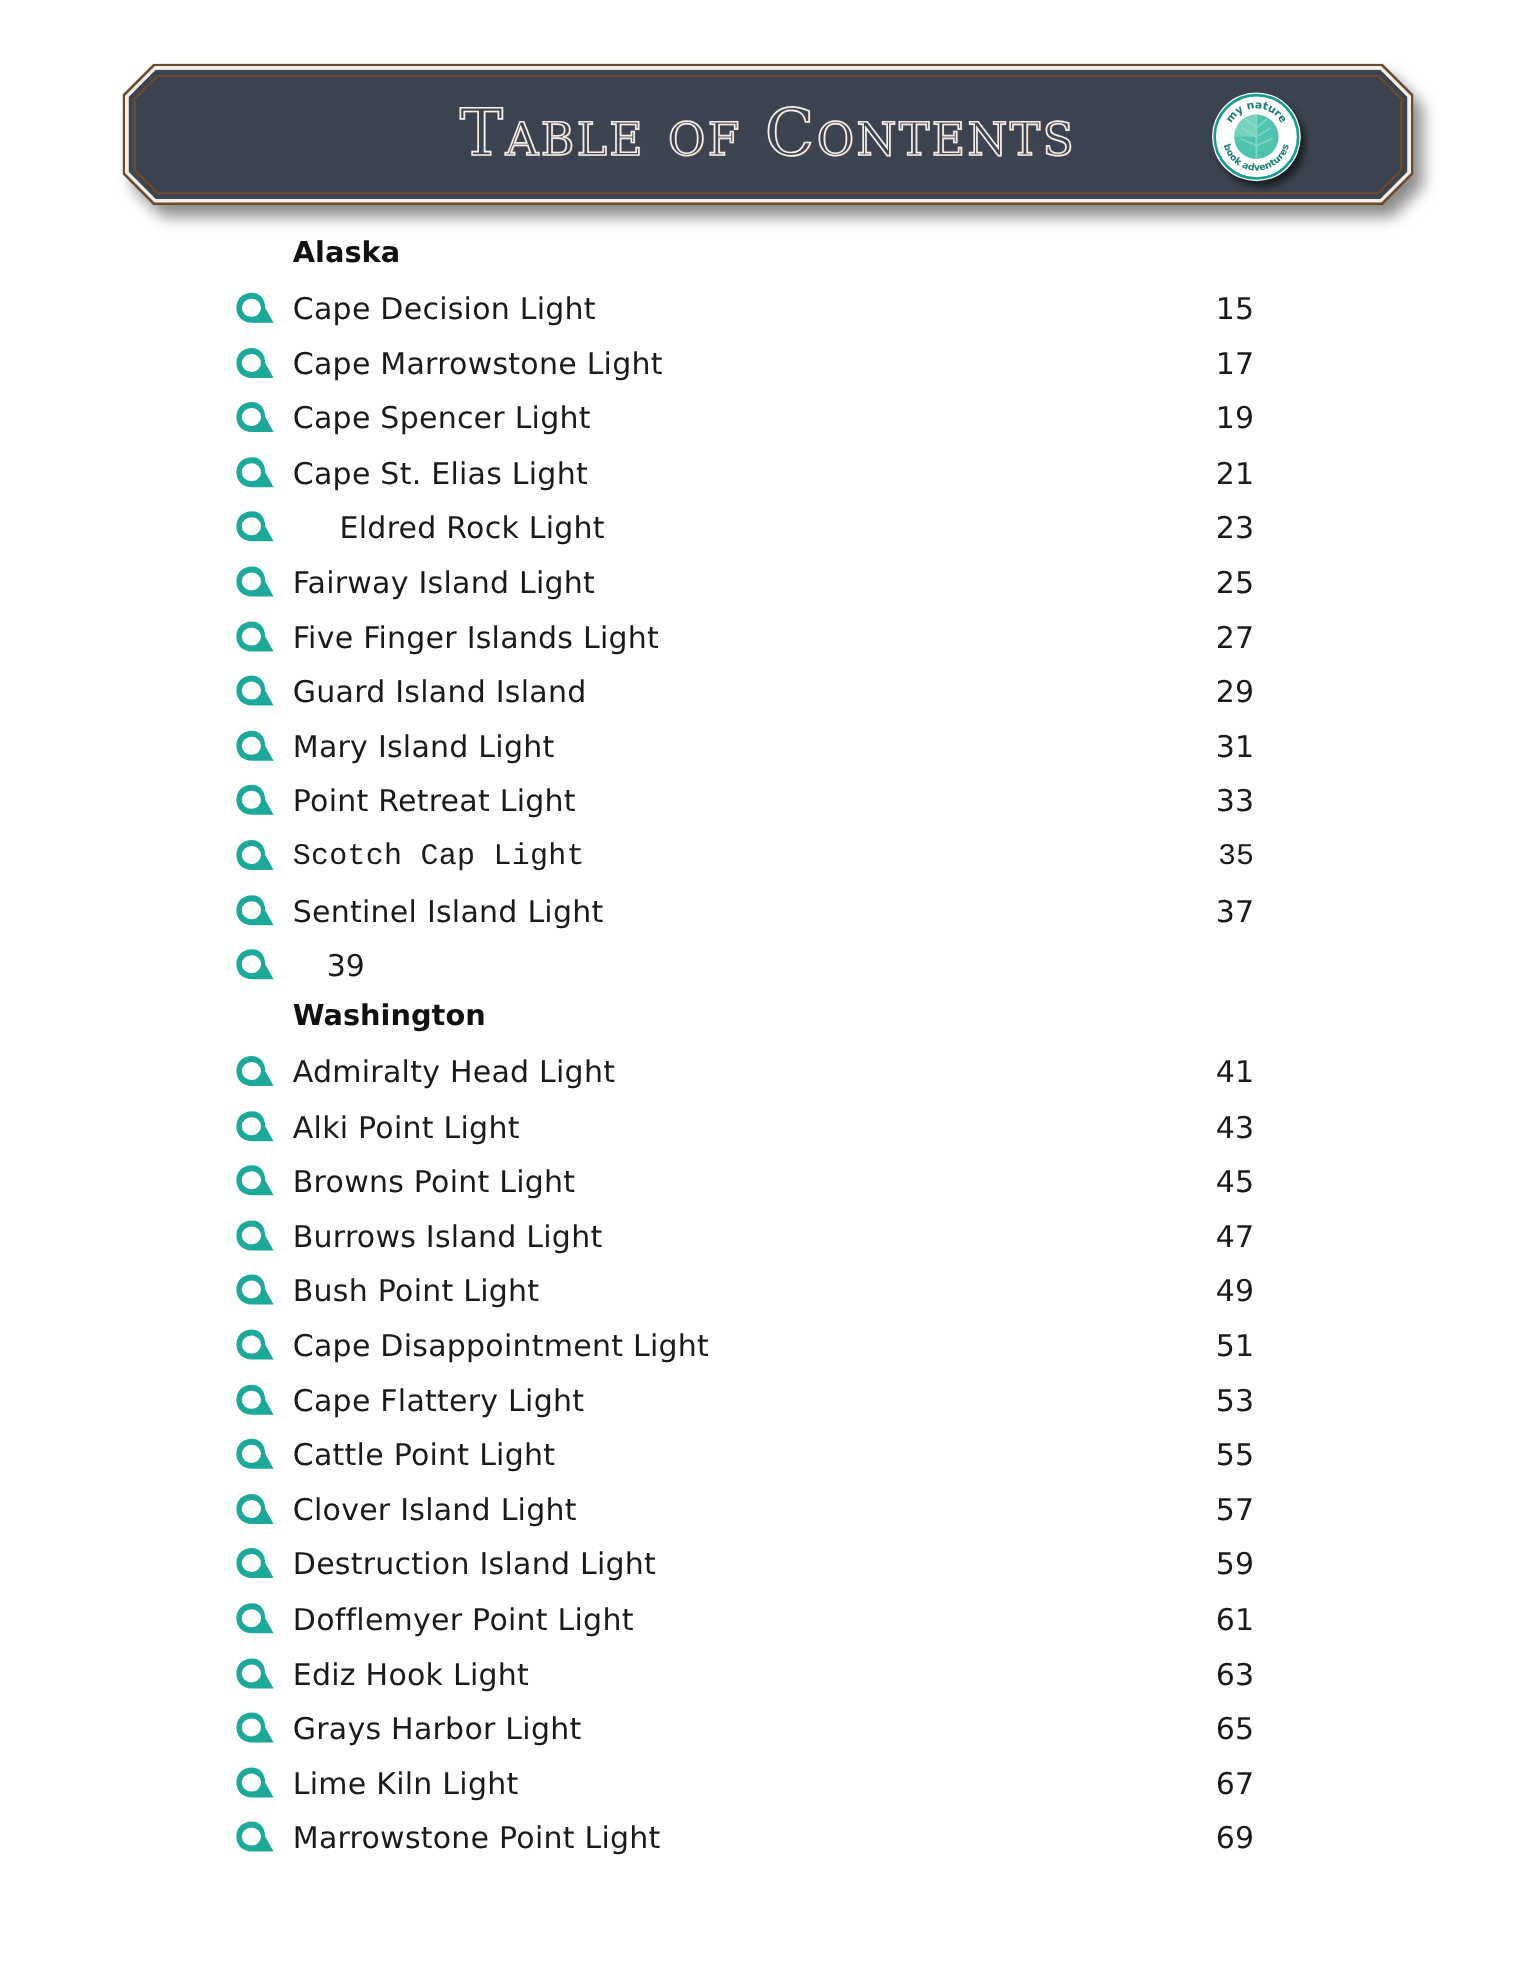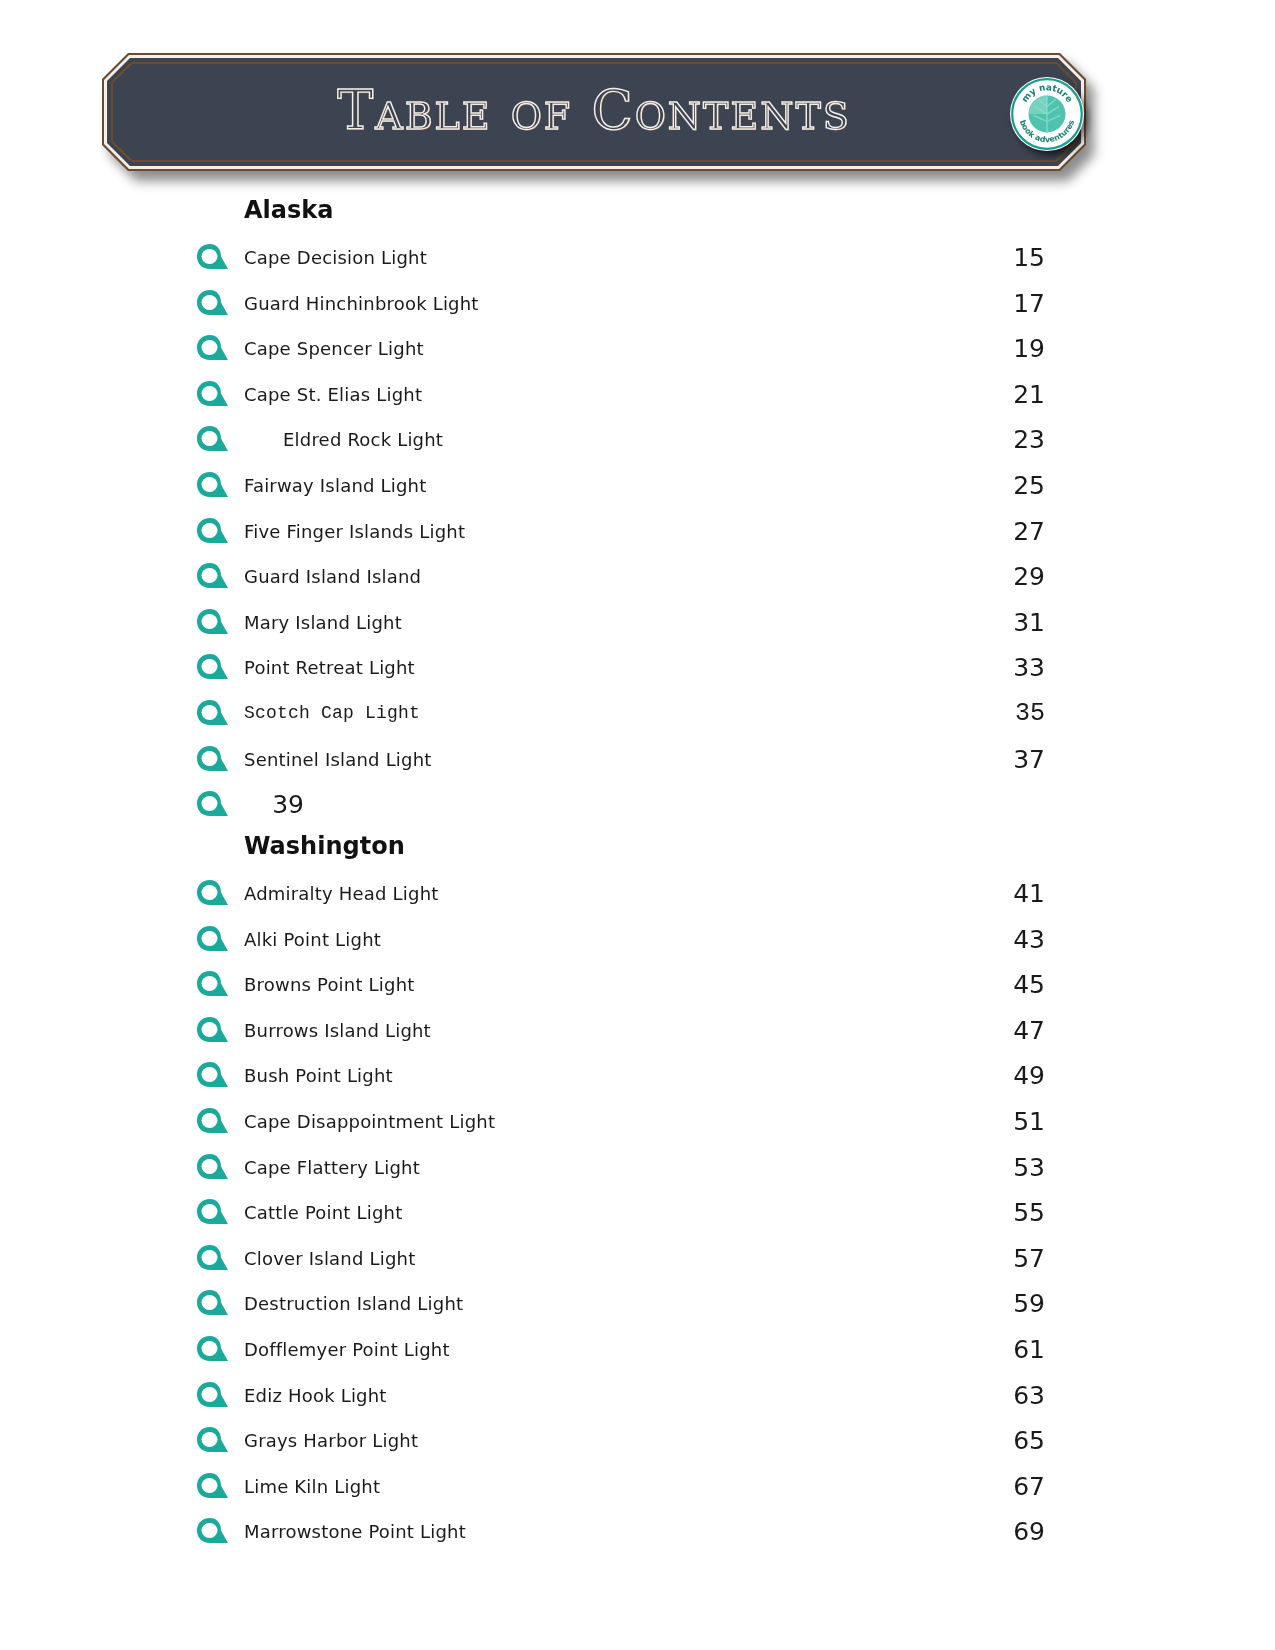--- a/index.html
+++ b/index.html
@@ -1,20 +1,20 @@
 <!DOCTYPE html>
 <html><head>
 <meta charset="utf-8">
 <style>
   html, body { margin: 0; padding: 0; background: #ffffff; }
   body { width: 1275px; height: 1650px; position: relative; overflow: hidden;
          font-family: "DejaVu Sans", sans-serif; color: #1a1a1a; }
 
   
-  .banner-wrap { position: absolute; left: 102px; top: 53px; width: 984px; height: 118px;
+  .banner-wrap { position: absolute; left: 102px; top: 53px; width: 1076px; height: 118px;
                  filter: drop-shadow(8px 10px 6px rgba(0,0,0,0.45)); }
   .banner-outer { position: absolute; inset: 0; background: #6b4a2e;
                   clip-path: polygon(26px 0, calc(100% - 26px) 0, 100% 26px, 100% calc(100% - 26px), calc(100% - 26px) 100%, 26px 100%, 0 calc(100% - 26px), 0 26px); }
   .banner-white { position: absolute; inset: 2px; background: #f4efe9;
                   clip-path: polygon(25px 0, calc(100% - 25px) 0, 100% 25px, 100% calc(100% - 25px), calc(100% - 25px) 100%, 25px 100%, 0 calc(100% - 25px), 0 25px); }
   .banner-mid { position: absolute; inset: 5px; background: #3b4450;
                 clip-path: polygon(23px 0, calc(100% - 23px) 0, 100% 23px, 100% calc(100% - 23px), calc(100% - 23px) 100%, 23px 100%, 0 calc(100% - 23px), 0 23px); }
   .banner-inner-line { position: absolute; inset: 9px; background: #6b4a2e;
                 clip-path: polygon(20px 0, calc(100% - 20px) 0, 100% 20px, 100% calc(100% - 20px), calc(100% - 20px) 100%, 20px 100%, 0 calc(100% - 20px), 0 20px); }
   .banner-fill { position: absolute; inset: 11px; background: #3b4450;
@@ -29,21 +29,21 @@
   
   .logo { position: absolute; left: 1010px; top: 77px; width: 74px; height: 74px; border-radius: 50%;
           background: #ffffff; box-shadow: 4px 5px 6px rgba(0,0,0,0.55);
           display: flex; align-items: center; justify-content: center; }
   .logo svg { width: 74px; height: 74px; display: block; }
 
   
   .heading { position: absolute; left: 244px; font-weight: bold; font-size: 24px; color: #111; }
   .row { position: absolute; left: 195px; width: 850px; height: 34px; display: flex; align-items: center; }
   .row .pin { width: 36px; height: 30px; margin-right: 13px; flex: none; }
-  .row .label { font-size: 18px; color: #1a1a1a; letter-spacing: 0.2px; flex: 1; white-space: nowrap; }
+  .row .label { font-size: 25px; color: #1a1a1a; letter-spacing: 0.2px; flex: 1; white-space: nowrap; }
   .row .page { font-size: 25px; color: #1a1a1a; width: 60px; text-align: right; }
 </style>
 </head>
 <body>
 
 <div class="banner-wrap">
   <div class="banner-outer"></div>
   <div class="banner-white"></div>
   <div class="banner-mid"></div>
   <div class="banner-inner-line"></div>
@@ -81,21 +81,21 @@
           <ellipse cx="14.5" cy="14.5" rx="8" ry="7.5" fill="#ffffff"></ellipse>
         </svg></span>
       <span class="label">Cape Decision Light</span>
       <span class="page">15</span>
     </div>
     <div class="row" style="top: 286px;">
       <span class="pin"><svg viewBox="0 0 36 30" width="36" height="30">
           <path d="M15 2 C7 2 2 7.5 2 14.5 C2 21.5 7 27 15 27 L33 27 L26 14.5 C26 7.5 22 2 15 2 Z" fill="#1aa99a"></path>
           <ellipse cx="14.5" cy="14.5" rx="8" ry="7.5" fill="#ffffff"></ellipse>
         </svg></span>
-      <span class="label">Guard Hinchinbrook Light</span>
+      <span class="label">Cape Marrowstone Light</span>
       <span class="page">17</span>
     </div>
     <div class="row" style="top: 331px;">
       <span class="pin"><svg viewBox="0 0 36 30" width="36" height="30">
           <path d="M15 2 C7 2 2 7.5 2 14.5 C2 21.5 7 27 15 27 L33 27 L26 14.5 C26 7.5 22 2 15 2 Z" fill="#1aa99a"></path>
           <ellipse cx="14.5" cy="14.5" rx="8" ry="7.5" fill="#ffffff"></ellipse>
         </svg></span>
       <span class="label">Cape Spencer Light</span>
       <span class="page">19</span>
     </div>

